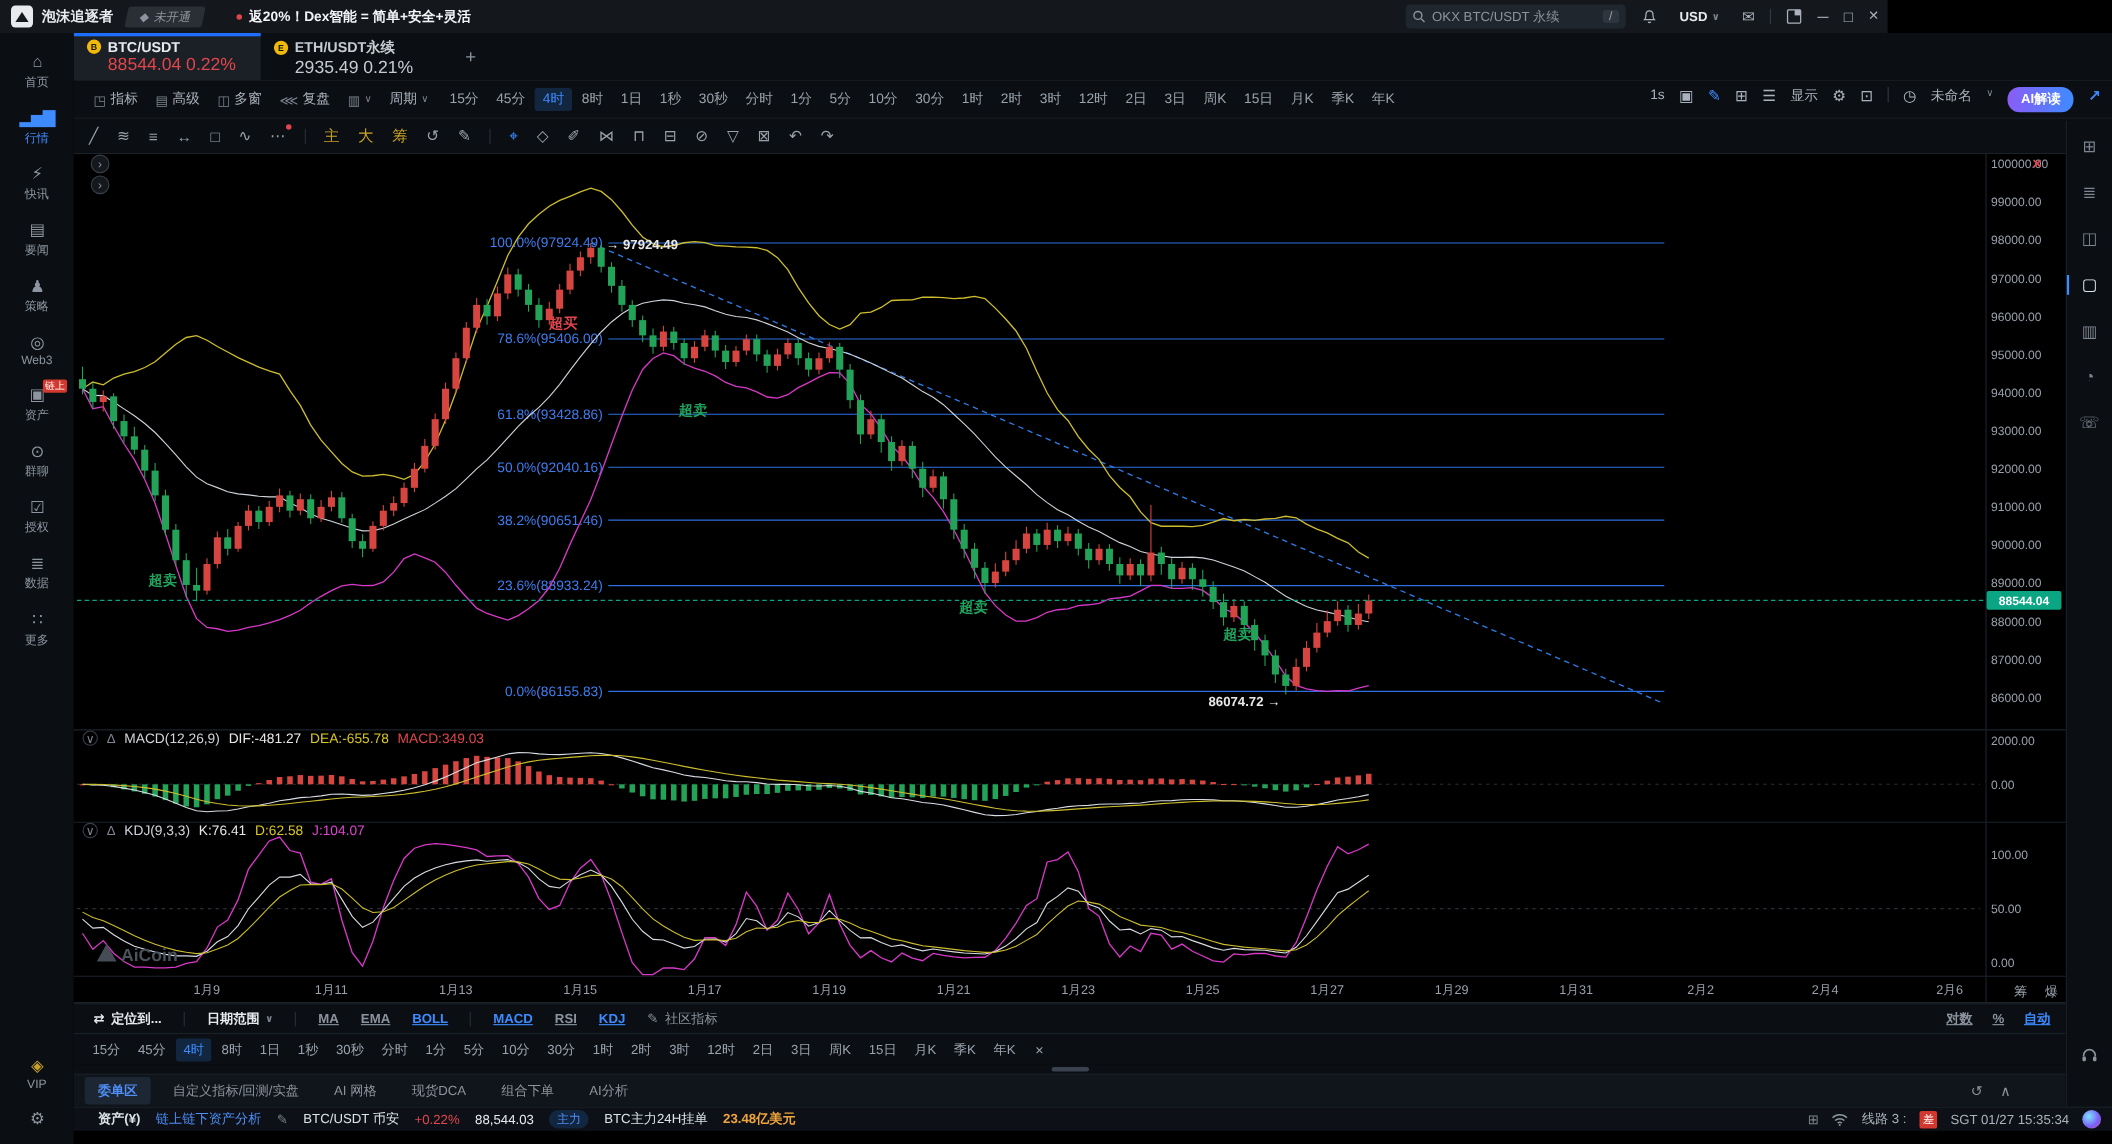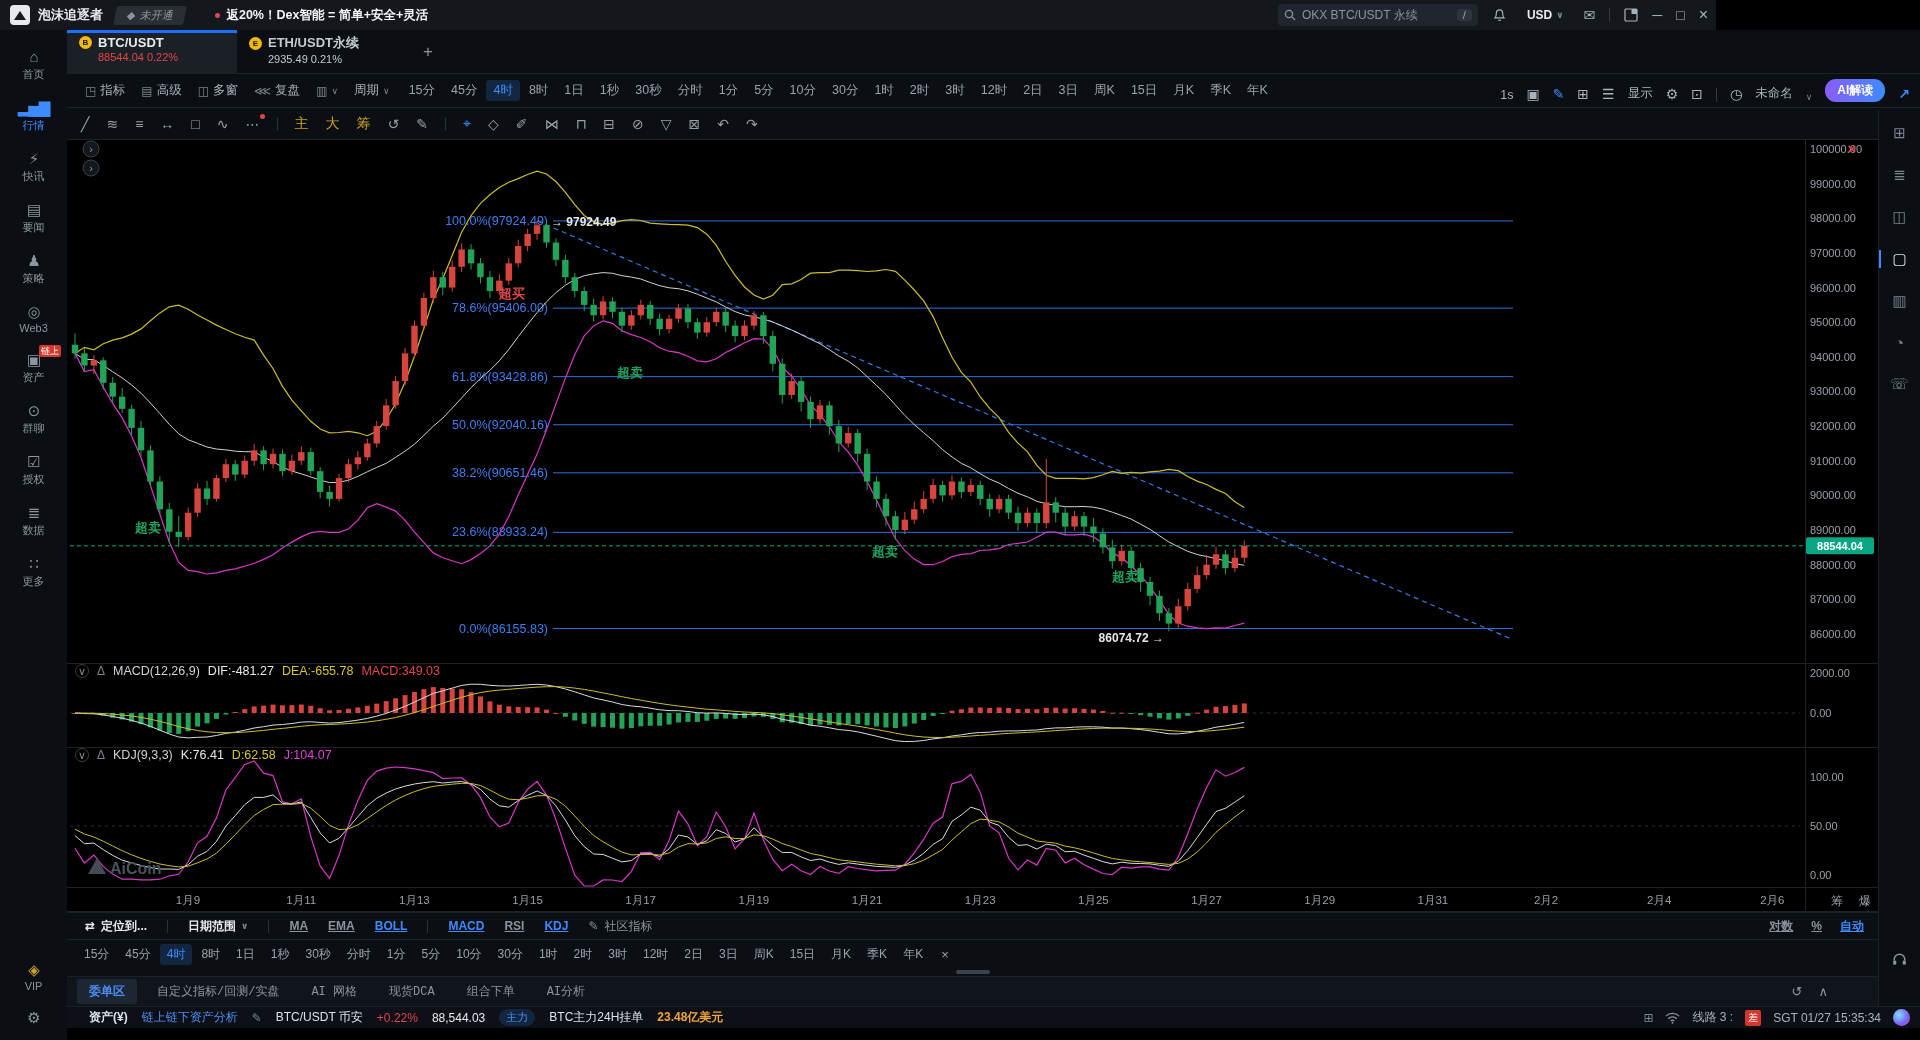--- a/index.html
+++ b/index.html
@@ -26,31 +26,31 @@
   .nav-item .nav-label{font-size:11px;}
   .nav-item.active{color:#3e8bff;}
   .nav-badge{position:absolute;top:2px;right:6px;background:#d3382f;color:#fff;font-size:9px;padding:0 2px;border-radius:2px;line-height:12px;}
   #sidebar-bottom{margin-top:auto;width:100%;display:flex;flex-direction:column;align-items:center;padding-bottom:6px;}
   
   #tabbar{left:67px;top:30px;width:1853px;height:44px;background:#0b0e12;display:flex;z-index:4;border-bottom:1px solid #1b2129;}
   .sym-tab{width:170px;padding:4px 10px 0 12px;display:flex;flex-direction:column;gap:1px;cursor:pointer;}
   .sym-tab.active{background:#1b2026;border-top:3px solid #1f6fff;padding-top:2px;}
   .sym-row{display:flex;align-items:center;gap:6px;font-size:13px;color:#e8eaed;font-weight:bold;}
   .coin-ic{width:13px;height:13px;border-radius:50%;background:#f0b90b;display:inline-flex;align-items:center;justify-content:center;color:#14181d;font-size:8px;}
-  .sym-price{font-size:11px;color:#c6cbd2;padding-left:19px;}
+  .sym-price{font-size:16px;color:#c6cbd2;padding-left:19px;}
   .sym-price.up{color:#e0464c;}
   .tab-add{color:#8b949e;font-size:17px;align-self:center;margin-left:16px;cursor:pointer;}
   
   #toolbar1{left:67px;top:74px;width:1853px;height:34px;background:#0b0e12;display:flex;align-items:center;padding-left:10px;gap:4px;z-index:4;border-bottom:1px solid #1b2129;font-size:12.5px;}
   .t1-item{display:flex;align-items:center;gap:4px;padding:0 8px;color:#aab2bd;cursor:pointer;}
   .t1-item .gl{font-size:12px;color:#7c8591;}
   .caret{font-size:9px;color:#7c8591;}
   .tf{padding:2px 7px;border-radius:3px;color:#9aa3ad;cursor:pointer;}
   .tf.active{color:#3e8bff;background:#12263f;}
-  #t1-right{position:absolute;right:10px;display:flex;align-items:flex-end;gap:13px;font-size:12.5px;color:#aab2bd;margin-left:41px;}
+  #t1-right{position:absolute;right:10px;display:flex;align-items:flex-start;gap:13px;font-size:12.5px;color:#aab2bd;margin-left:41px;}
   .blue{color:#3e8bff;}
   .ai-pill{background:linear-gradient(90deg,#8a5cf6,#3e8bff);color:#fff;padding:3px 12px;border-radius:11px;font-size:12px;font-weight:bold;cursor:pointer;}
   
   #toolbar2{left:67px;top:108px;width:1853px;height:32px;background:#0b0e12;display:flex;align-items:center;padding-left:14px;gap:17px;z-index:4;border-bottom:1px solid #1b2129;}
   .d-ic{font-size:14px;color:#98a1ab;cursor:pointer;position:relative;}
   .d-ic.dot:after{content:"";position:absolute;top:-2px;right:-5px;width:5px;height:5px;border-radius:50%;background:#e0464c;}
   .tsep{width:1px;height:14px;background:#2a3038;}
   
   #chart-svg{left:0;top:0;z-index:1;}
   .panel-head{z-index:3;display:flex;align-items:center;gap:8px;font-size:12.5px;color:#cfd3d8;}
@@ -61,21 +61,21 @@
   .brow{left:67px;width:1811px;background:#0b0f14;display:flex;align-items:center;z-index:4;font-size:12px;}
   #ind-row{top:912px;height:28px;border-top:1px solid #1b2129;border-bottom:1px solid #1b2129;padding-left:18px;gap:20px;}
   .ind-chip{color:#8b949e;cursor:pointer;font-weight:bold;text-decoration:underline;}
   .ind-chip.active{color:#3e8bff;}
   .vsep{width:1px;height:13px;background:#2a3038;}
   #ind-right{position:absolute;right:14px;display:flex;gap:18px;align-items:center;}
   #tf-row{top:940px;height:28px;padding-left:10px;gap:4px;background:#0b0f14;}
   #handle{left:67px;top:968px;width:1811px;height:8px;background:#0b0f14;z-index:4;display:flex;justify-content:center;align-items:center;}
   .drag{width:34px;height:4px;border-radius:2px;background:#3a4250;}
   #tabs-row{top:976px;height:30px;padding-left:10px;gap:8px;background:#10151b;border-top:1px solid #1b2129;}
-  .bt-tab{padding:4px 12px;border-radius:3px;color:#8b949e;cursor:pointer;font-family:Liberation Mono, monospace;}
+  .bt-tab{padding:4px 12px;border-radius:3px;color:#8b949e;cursor:pointer;}
   .bt-tab.active{background:#1d2633;color:#4f8ef7;font-weight:bold;}
   #bt-right{position:absolute;right:50px;display:flex;gap:16px;color:#8b949e;font-size:13px;}
   
   #statusbar{left:67px;top:1006px;width:1853px;height:22px;background:#0d1117;border-top:1px solid #1b2129;display:flex;align-items:center;padding-left:22px;gap:14px;font-size:12px;z-index:6;}
   .sb-link{color:#4f8ef7;cursor:pointer;}
   .sb-pill{background:#12263f;color:#4f8ef7;padding:1px 7px;border-radius:9px;font-size:11px;}
   .orange{color:#f0a43c;font-weight:bold;}
   #sb-right{position:absolute;right:10px;display:flex;align-items:center;gap:12px;}
   .badge-red{background:#d3382f;color:#fff;font-size:10px;padding:1px 3px;border-radius:2px;}
   .ai-circle{width:17px;height:17px;border-radius:50%;background:radial-gradient(circle at 35% 35%,#7de3ff,#7a5cf6 60%,#e05ca8);}

